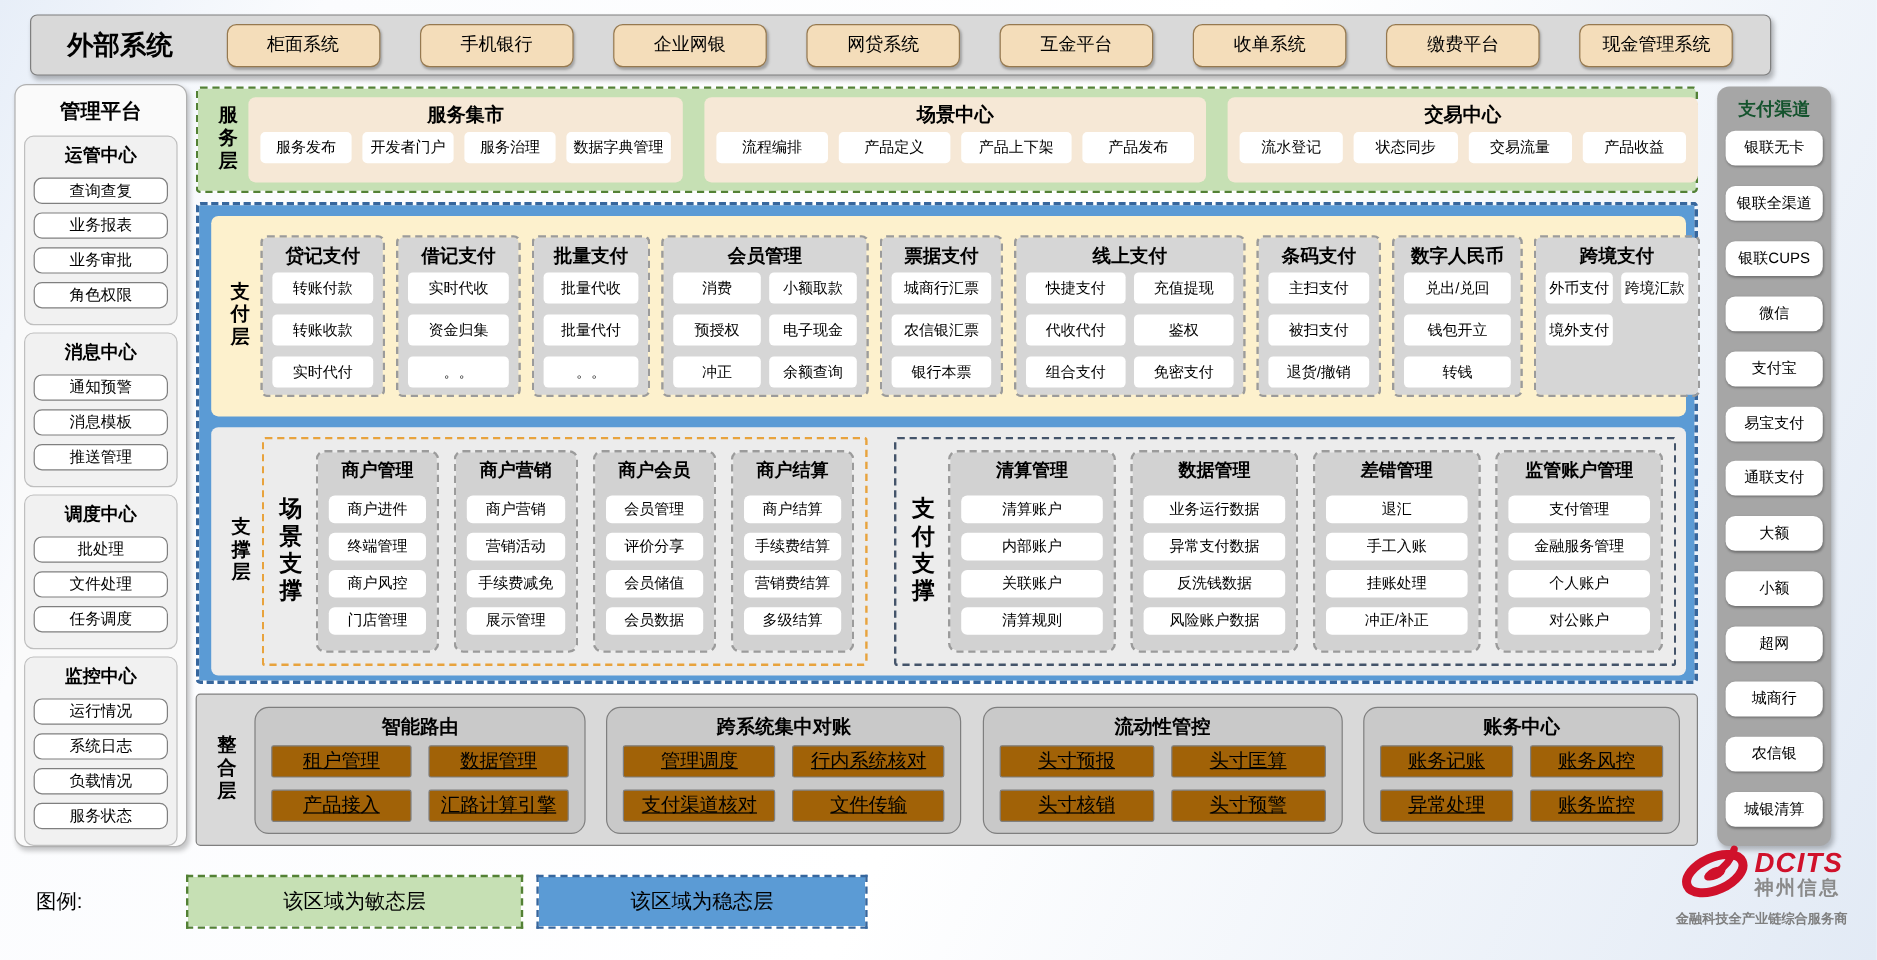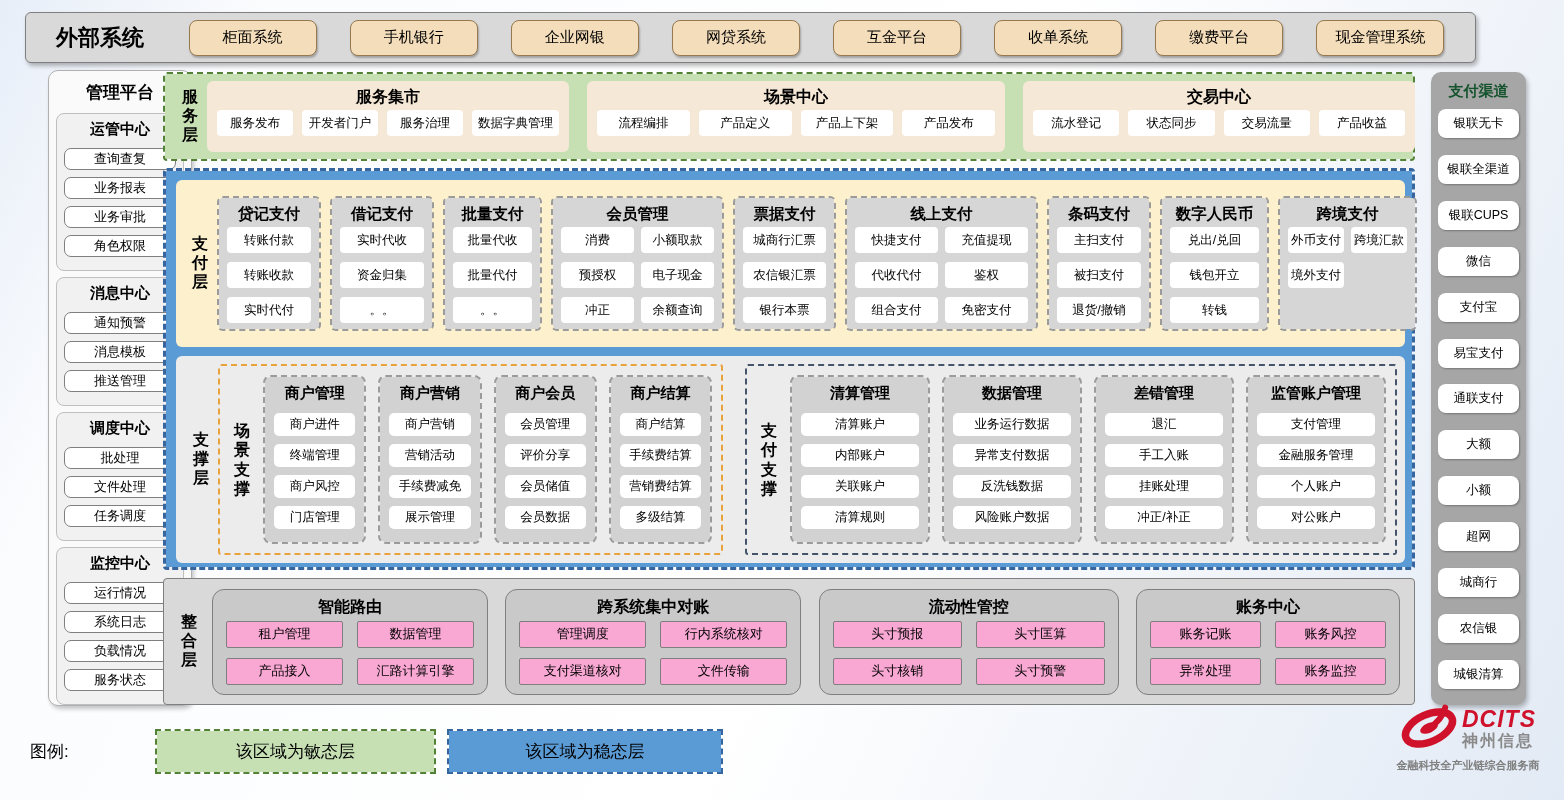--- a/index.html
+++ b/index.html
@@ -23,21 +23,21 @@
   .ext-btn {
     width:128px; height:36px; background:#f4ddba; border:1px solid #96794f; border-radius:8px;
     display:flex; align-items:center; justify-content:center; font-size:15px;
     box-shadow:1px 2px 2px rgba(0,0,0,.25); cursor:pointer; white-space:nowrap;
   }
   
   .left-sidebar {
     position:absolute; left:12px; top:70px; width:144px; height:636px;
     background:#fafafa; border:1px solid #b0b0b0; border-radius:10px;
     box-shadow:2px 3px 4px rgba(0,0,0,.22);
-    display:flex; flex-direction:column; padding:8px 5px 8px 5px;margin-left:36px;
+    display:flex; flex-direction:column; padding:8px 5px 8px 5px;
   }
   .ls-title { font-weight:bold; font-size:17px; text-align:center; padding:2px 0 6px 0; }
   .mp-groups { flex:1; display:flex; flex-direction:column; justify-content:space-between; }
   .mp-group {
     background:#f1f1f1; border:1px solid #bfbfbf; border-radius:8px;
     padding:4px 6px 6px 6px; margin:3px 2px;
   }
   .mp-group-title { font-weight:bold; font-size:15px; text-align:center; padding:2px 0 2px 0; }
   .mp-btn {
     background:#fff; border:1px solid #7f7f7f; border-radius:7px; height:22px; margin:7px 1px;
@@ -97,21 +97,21 @@
   .support-panel {
     position:absolute; left:10px; top:185px; width:1229px; height:207px;
     background:#ececec; border-radius:6px; display:flex; align-items:center; padding:0 8px;
   }
   .sup-sections { flex:1; display:flex; gap:22px; }
   .sup-section {
     border:2px dashed #999; border-radius:3px; display:flex; align-items:center;
     padding:9px 9px; gap:8px;
   }
   .sup-sec-label {
-    width:18px; font-weight:bold; font-size:16px; line-height:1.2; text-align:center;
+    width:18px; font-weight:bold; font-size:19px; line-height:1.2; text-align:center;
     word-break:break-all; flex:none; margin:0 4px;
   }
   .sup-groups { flex:1; display:flex; gap:12px; }
   .sup-group {
     background:#d2d2d2; background-clip:padding-box; border:2px dashed #9b9b9b; border-radius:8px;
     padding:3px 9px 5px 9px; flex:1;
   }
   .sup-title { font-weight:bold; font-size:15px; text-align:center; line-height:25px; white-space:nowrap; }
   .sup-btn {
     background:#fff; border-radius:5px; height:23px; margin:8px 0; display:flex; align-items:center; justify-content:center;
@@ -123,22 +123,22 @@
     background:#d9d9d9; border:1px solid #7f7f7f; border-radius:4px;
     display:flex; align-items:center; justify-content:space-between; padding:0 14px 0 8px;
   }
   .int-group {
     background:#c9c9c9; border:1px solid #7f7f7f; border-radius:12px; height:106px;
     padding:3px 13px; flex:none;
   }
   .int-title { font-weight:bold; font-size:16px; text-align:center; line-height:28px; }
   .int-grid { display:grid; grid-template-columns:1fr 1fr; gap:10px 14px; }
   .int-btn {
-    background:#f9a8d4; border:1px solid #7f7f7f; border-radius:2px; height:27px;
-    display:flex; align-items:center; justify-content:center; font-size:13px; cursor:pointer; white-space:nowrap;
+    background:#a16207; border:1px solid #7f7f7f; border-radius:2px; height:27px;
+    display:flex; align-items:center; justify-content:center; font-size:16px; cursor:pointer; white-space:nowrap;text-decoration:underline;
   }
   
   .legend-label { position:absolute; left:30px; top:740px; font-size:17px; }
   .legend-agile {
     position:absolute; left:155px; top:729px; width:281px; height:45px;
     background:#c6e0b4; background-clip:padding-box; border:2px dashed #538135;
     display:flex; align-items:center; justify-content:center; font-size:17px;
   }
   .legend-stable {
     position:absolute; left:447px; top:729px; width:276px; height:45px;

